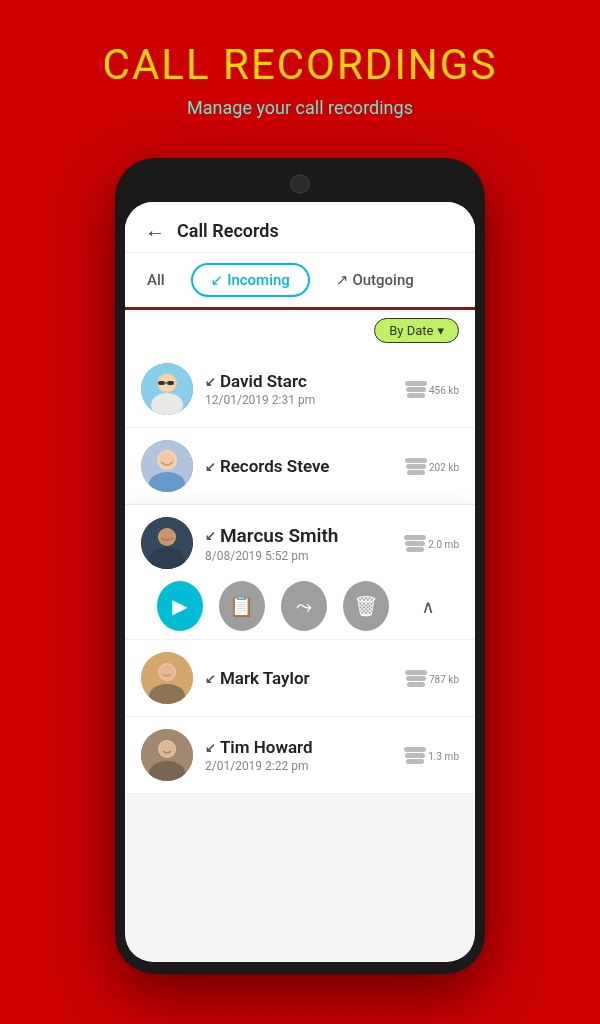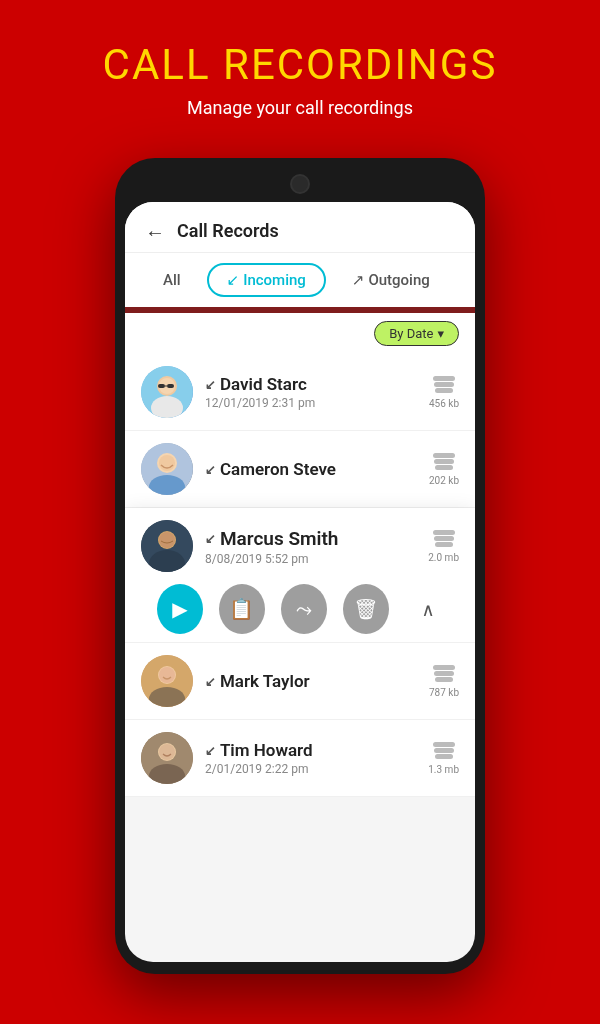--- a/index.html
+++ b/index.html
@@ -18,21 +18,21 @@
       padding: 40px 20px 20px;
     }
     .header-title {
       color: #FFD700;
       font-size: 42px;
       font-weight: 400;
       letter-spacing: 2px;
       text-transform: uppercase;
     }
     .header-subtitle {
-      color: #ffffff;
+      color: #5eead4;
       font-size: 18px;
       font-weight: 400;
       margin-top: 8px;
     }
 
     
     .phone-wrapper {
       display: flex;
       justify-content: center;
       margin-top: 20px;
@@ -82,23 +82,23 @@
       font-size: 18px;
       font-weight: 600;
       color: #222;
     }
 
     
     .tabs {
       background: #ffffff;
       display: flex;
       align-items: center;
-      padding: 10px 20px;
+      padding: 10px 4px;
       gap: 8px;
-      border-bottom: 6px solid #7f1d1d;
+      border-bottom: 3px solid #7f1d1d;
     }
     .tab {
       padding: 6px 18px;
       border-radius: 20px;
       font-size: 15px;
       cursor: pointer;
       font-weight: 500;
     }
     .tab-all {
       color: #555;
@@ -182,21 +182,20 @@
       align-items: center;
       gap: 4px;
     }
     .call-date {
       font-size: 12px;
       color: #888;
       margin-top: 2px;
     }
     .call-size {
       display: flex;
-      flex-direction: column;
       align-items: center;
       gap: 2px;
     }
     .size-icon {
       display: flex;
       flex-direction: column;
       align-items: center;
       gap: 1px;
     }
     .size-disk {
@@ -349,21 +348,21 @@
               <circle cx="26" cy="26" r="26" fill="#b0c4de"></circle>
               <circle cx="26" cy="20" r="10" fill="#f5d5b0"></circle>
               <ellipse cx="26" cy="44" rx="18" ry="12" fill="#6699cc"></ellipse>
               <circle cx="26" cy="20" r="8" fill="#f0c9a0"></circle>
               <path d="M20 22 Q26 28 32 22" stroke="#c9956a" fill="none" stroke-width="1.5"></path>
             </svg>
           </div>
           <div class="call-info">
             <div class="call-name">
               <span class="incoming-icon">↙</span>
-              <span>Cameron Steve</span>
+              <span>Records Steve</span>
             </div>
           </div>
           <div class="call-size">
             <div class="size-icon">
               <div class="size-disk"></div>
               <div class="size-disk"></div>
               <div class="size-disk"></div>
             </div>
             <div class="size-label">202 kb</div>
           </div>

